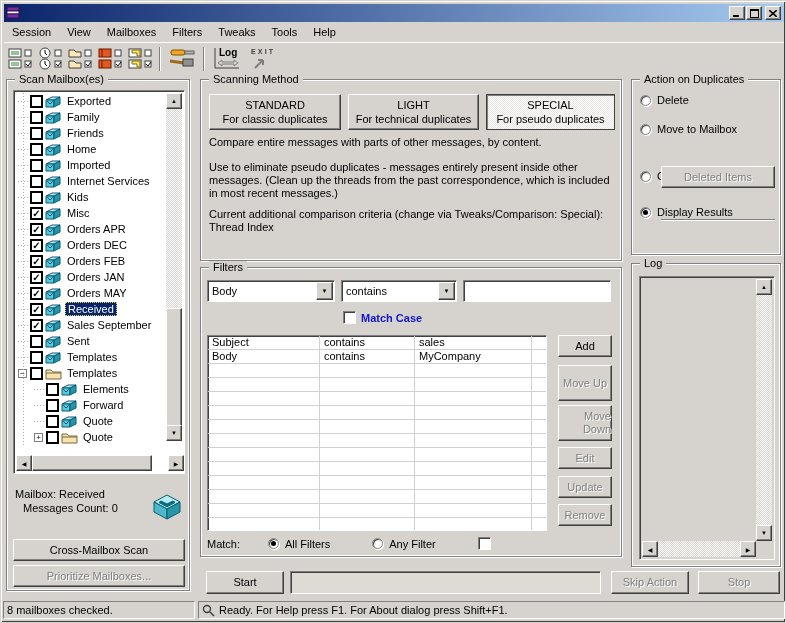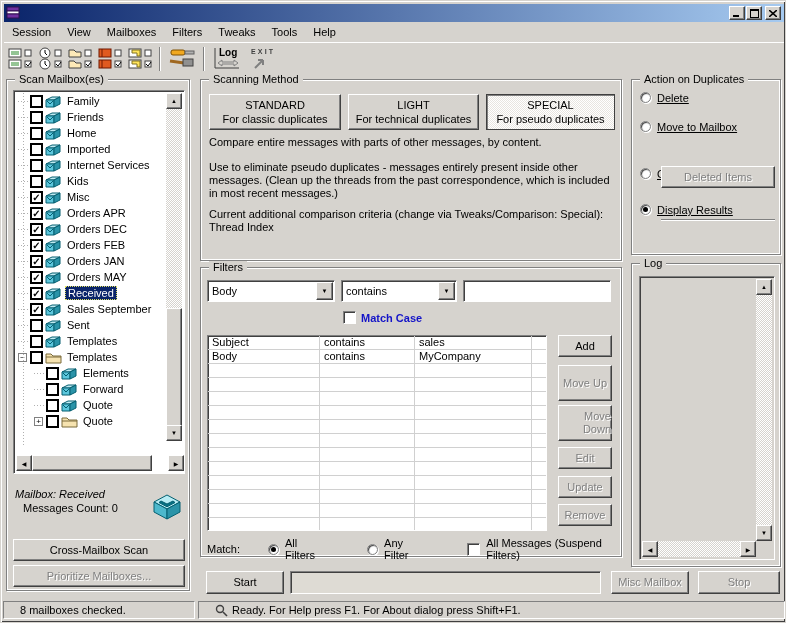--- a/index.html
+++ b/index.html
@@ -71,38 +71,38 @@
   .tlabel.sel { background:#0a246a; color:#fff; border:1px dotted #e0e060; }
   
   .vsb { position:absolute; right:2px; top:2px; width:16px; height:364px; }
   .vsb .track { position:absolute; left:0; top:16px; bottom:16px; width:16px; }
   .hsb { position:absolute; left:2px; bottom:2px; height:16px; }
   #treeVsb .vthumb { position:absolute; left:0; top:215px; width:16px; height:122px; }
   #treeHsb { width:168px; }
   #treeHsb .hthumb { position:absolute; left:16px; top:0; width:120px; height:16px; }
   .sbtn { position:absolute; width:16px; height:16px; }
   
-  #mbline1 { position:absolute; left:8px; top:408px;font-style:italic; }
+  #mbline1 { position:absolute; left:8px; top:408px; }
   #mbline2 { position:absolute; left:8px; top:422px;padding-left:8px; }
   #inboxIcon { position:absolute; left:142px; top:412px; }
   #crossBtn { left:6px; top:459px; width:172px; height:22px; }
   #prioBtn { left:6px; top:485px; width:172px; height:22px; }
   
   #smGroup { left:199px; top:78px; width:422px; height:182px; }
   .smbtn { position:absolute; top:14px; height:36px; background:#d6d3ce; border:1px solid;
     border-color:#fff #404040 #404040 #fff; box-shadow: inset -1px -1px 0 #808080;
     display:flex; flex-direction:column; align-items:center; justify-content:center; line-height:14px; }
   .smbtn.sel { background-image: repeating-conic-gradient(#ffffff 0% 25%, #e8e5e0 0% 50%);
     background-size:2px 2px; border-color:#404040; box-shadow: inset 1px 1px 0 #808080; }
   #smb0 { left:8px; width:132px; } #smb1 { left:147px; width:131px; } #smb2 { left:285px; width:129px; }
   .smdesc { position:absolute; left:8px; width:408px; line-height:13px; white-space:pre-line; }
   #smd0 { top:56px; } #smd1 { top:81px; } #smd2 { top:128px; }
   
   #actGroup { left:630px; top:78px; width:150px; height:176px; padding:12px 0 0 8px; }
-  .actrow { display:flex; align-items:flex-start; height:14px; margin-bottom:15px;text-decoration:underline; }
+  .actrow { display:flex; align-items:flex-end; height:14px; margin-bottom:15px; }
   .radio { width:11px; height:11px; border-radius:50%; background:#fff; position:relative; flex:none;
     border:1px solid #808080; box-shadow: inset 1px 1px 1px #404040, 1px 1px 0 #fff; margin-right:6px; }
   .radio.on::after { content:""; position:absolute; left:2px; top:2px; width:5px; height:5px;
     border-radius:50%; background:#000; }
   #delItemsBtn { left:29px; top:86px; width:114px; height:22px; position:absolute; }
   #actSep { position:absolute; left:29px; top:139px; width:114px; height:2px;
     border-top:1px solid #808080; border-bottom:1px solid #fff; background:#d6d3ce; }
   .actrow.after-btn { margin-top:33px; }
   .actrow.after-sep { margin-top:22px; margin-bottom:0; }
   
@@ -138,21 +138,21 @@
   #logBox .vsb2 { position:absolute; right:2px; top:2px; width:16px; bottom:18px; }
   #logBox .hsb2 { position:absolute; left:2px; bottom:2px; right:18px; height:16px; }
   
   #startBtn { left:205px; top:570px; width:78px; height:23px; }
   #progress { position:absolute; left:289px; top:570px; width:311px; height:23px; background:#dedbd4; }
   #skipBtn { left:610px; top:570px; width:78px; height:23px; }
   #stopBtn { left:697px; top:570px; width:82px; height:23px; }
   
   .statusbar { position:absolute; left:0; bottom:2px; width:786px; height:20px; }
   .spanel { position:absolute; top:1px; height:18px; background:#d6d3ce; border:1px solid;
-    border-color:#808080 #fff #fff #808080; display:flex; align-items:center; padding:0 16px; }
+    border-color:#808080 #fff #fff #808080; display:flex; align-items:center; padding:0 3px; }
   #spanel1 { left:2px; width:192px; }
   #spanel2 { left:197px; width:587px; }
   #spanel2 svg { margin-right:4px; }
 </style>
 </head>
 <body>
 
 <div id="win">
 
   <div class="titlebar">
@@ -273,20 +273,31 @@
         <path d="M8 22 l8 -8 m0 0 h-5 m5 0 v5" fill="none" stroke="#808080" stroke-width="2"></path>
       </svg>
     </span>
   </div>
 
   <div class="group" id="scanGroup">
     <span class="glabel">Scan Mailbox(es)</span>
     <div id="treeBox" class="sunken">
       <div id="treeContent">
         <div class="tree-guide"></div>
+      <div class="trow">
+            <span class="conn"></span>
+            <span class="tcb"></span>
+            <svg class="ticon" width="17" height="13" viewBox="0 0 17 13">
+              <path d="M1 5 L7 2 H15 L9 5 Z" fill="#bfeaf2" stroke="#045f70"></path>
+              <path d="M1 5 H9 V12 H1 Z" fill="#5cc6dc" stroke="#045f70"></path>
+              <path d="M9 5 L15 2 V9 L9 12 Z" fill="#2a93a8" stroke="#045f70"></path>
+              <path d="M2 6 L5 9 L8 6" fill="none" stroke="#045f70"></path>
+            </svg>
+            <span class="tlabel">Exported</span>
+          </div>
           <div class="trow">
             <span class="conn"></span>
             <span class="tcb"></span>
             <svg class="ticon" width="17" height="13" viewBox="0 0 17 13">
               <path d="M1 5 L7 2 H15 L9 5 Z" fill="#bfeaf2" stroke="#045f70"></path>
               <path d="M1 5 H9 V12 H1 Z" fill="#5cc6dc" stroke="#045f70"></path>
               <path d="M9 5 L15 2 V9 L9 12 Z" fill="#2a93a8" stroke="#045f70"></path>
               <path d="M2 6 L5 9 L8 6" fill="none" stroke="#045f70"></path>
             </svg>
             <span class="tlabel">Family</span>
@@ -687,21 +698,20 @@
         <div class="btn fb fb4 disabled">Update</div>
         <div class="btn fb fb5 disabled">Remove</div>
       </div>
     <div id="matchRow">
         <span style="margin-right: 28px;">Match:</span>
         <span class="radio on"></span>
         <span style="margin-right: 42px;">All Filters</span>
         <span class="radio"></span>
         <span style="margin-right: 42px;">Any Filter</span>
         <span class="cb"></span>
-        <span style="margin-left: 6px;">All Messages (Suspend Filters)</span>
       </div>
   </div>
 
   <div class="group" id="logGroup">
     <span class="glabel">Log</span>
     <div id="logBox" class="sunken">
       <div class="vsb2">
         <span class="sbtn arrowbtn" style="top:0;left:0">▲</span>
         <span class="dither" style="position:absolute;left:0;top:16px;bottom:16px;width:16px"></span>
         <span class="sbtn arrowbtn" style="bottom:0;left:0">▼</span>
@@ -709,21 +719,21 @@
       <div class="hsb2">
         <span class="sbtn arrowbtn" style="left:0;top:0">◀</span>
         <span class="dither" style="position:absolute;left:16px;right:16px;top:0;height:16px"></span>
         <span class="sbtn arrowbtn" style="right:0;top:0">▶</span>
       </div>
     </div>
   </div>
 
   <div class="btn" id="startBtn">Start</div>
   <div class="sunken" id="progress"></div>
-  <div class="btn disabled" id="skipBtn">Misc Mailbox</div>
+  <div class="btn disabled" id="skipBtn">Skip Action</div>
   <div class="btn disabled" id="stopBtn">Stop</div>
 
   <div class="statusbar">
     <div class="spanel" id="spanel1">8 mailboxes checked.</div>
     <div class="spanel" id="spanel2">
       <svg width="13" height="13">
           <circle cx="5" cy="5" r="3.5" fill="none" stroke="#404040" stroke-width="1.4"></circle>
           <line x1="8" y1="8" x2="12" y2="12" stroke="#404040" stroke-width="1.6"></line>
         </svg>
       <span>Ready. For Help press F1. For About dialog press Shift+F1.</span>

